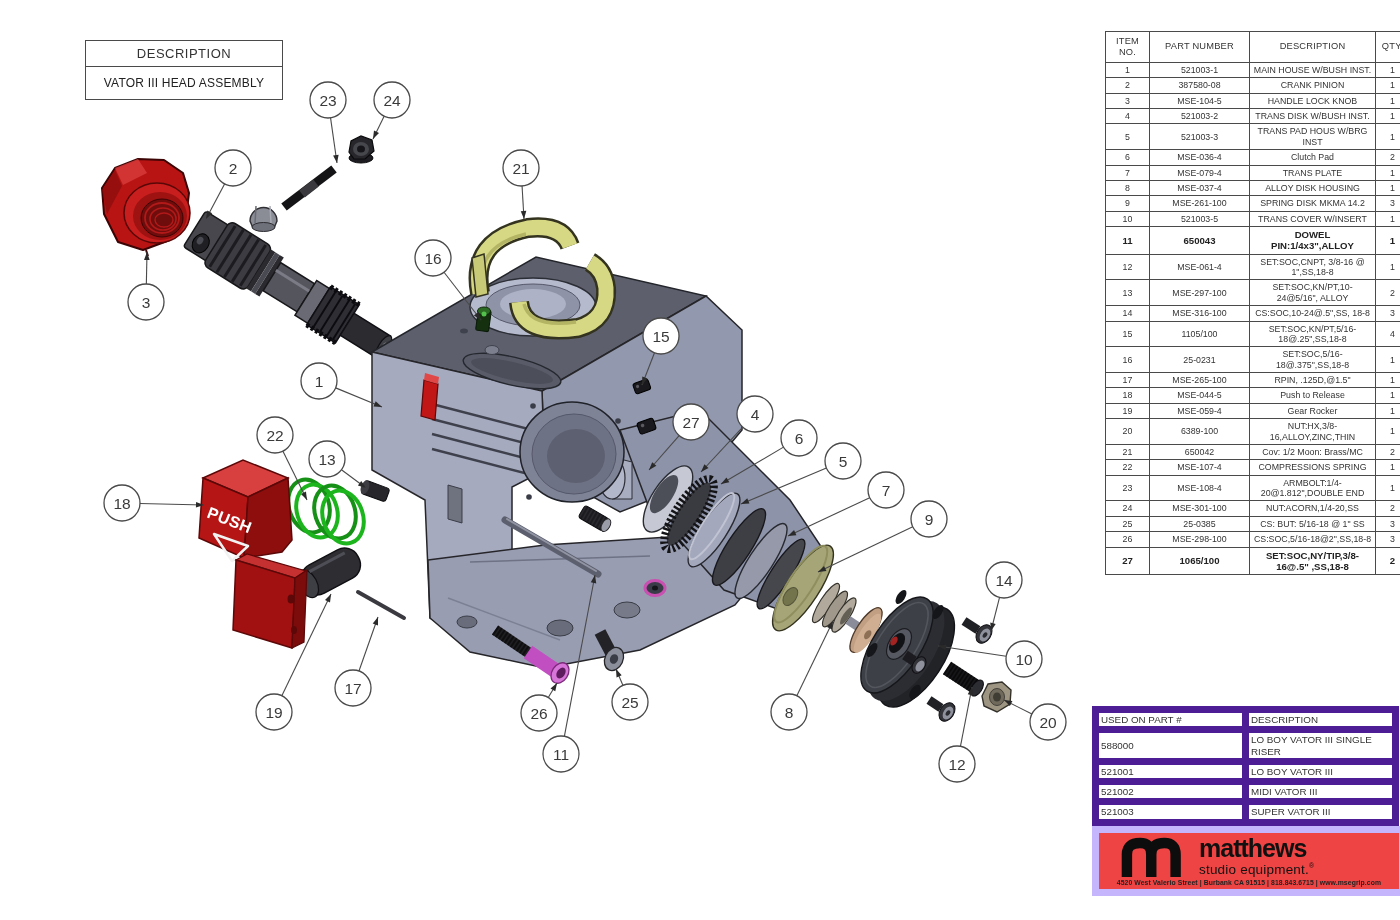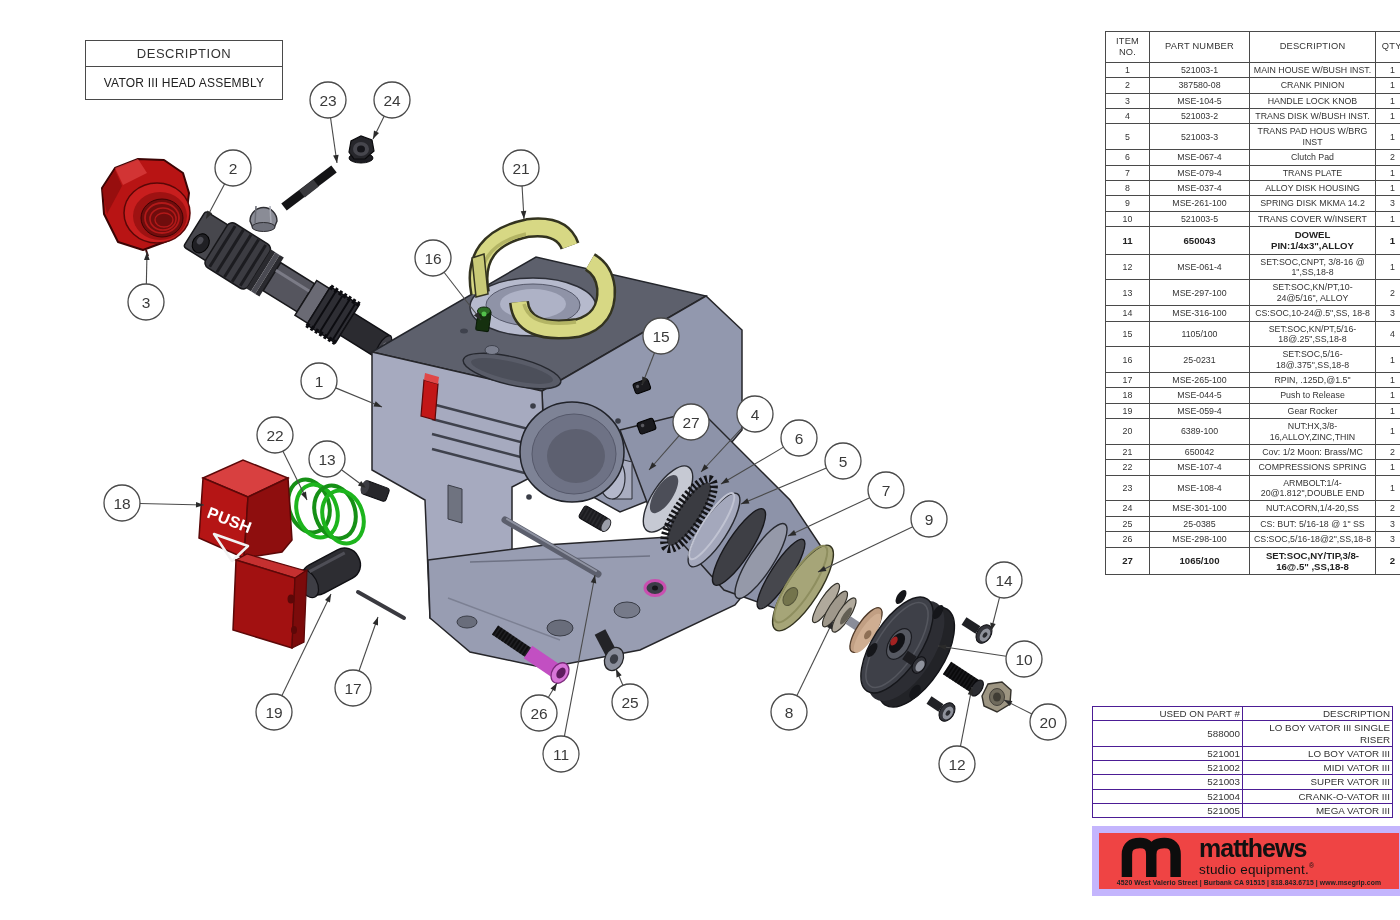--- a/index.html
+++ b/index.html
@@ -16,21 +16,21 @@
   #parts-table{position:absolute;left:1088px;top:31px;width:304px;border-collapse:collapse;table-layout:fixed;margin-left:17px;}
   #parts-table th,#parts-table td{border:1px solid #4a4a4a;color:#333;text-align:center;vertical-align:middle;
     padding:2px 2px;font-size:8.8px;line-height:1.18;word-wrap:break-word;}
   #parts-table th{font-size:9.3px;font-weight:normal;letter-spacing:.2px;padding:4px 1px;}
   #parts-table col.c-item{width:44px}#parts-table col.c-part{width:100px}
   #parts-table col.c-desc{width:126px}#parts-table col.c-qty{width:34px}
   #parts-table tr.bold td{font-weight:bold;font-size:9.6px;color:#222;}
 
   
   #used-table{position:absolute;left:1092px;top:706px;width:300px;border-collapse:collapse;table-layout:fixed;}
-  #used-table th,#used-table td{border:1px solid #4c1d95;color:#333;text-align:right;
+  #used-table th,#used-table td{border:7px solid #4c1d95;color:#333;text-align:left;
     padding:1px 2px;font-size:9.8px;line-height:1.15;font-weight:normal;}
   #used-table col{width:150px}
 
   
   #logo-block{position:absolute;left:1092px;top:826px;width:300px;height:56px;border:7px solid #c4b5fd;
     background:#ef4444;}
   #logo-inner{position:absolute;left:8px;top:4px;width:284px;height:40px;}
   #logo-m{position:absolute;left:10px;top:0px;}
   #brand-line{position:absolute;left:92px;top:0px;}
   #brand-name{font-size:25px;font-weight:bold;color:#111;letter-spacing:-1px;line-height:22px;}
@@ -539,21 +539,21 @@
           <td>1</td>
         </tr>
         <tr>
           <td>5</td>
           <td>521003-3</td>
           <td>TRANS PAD HOUS W/BRG INST</td>
           <td>1</td>
         </tr>
         <tr>
           <td>6</td>
-          <td>MSE-067-4</td>
+          <td>MSE-036-4</td>
           <td>Clutch Pad</td>
           <td>2</td>
         </tr>
         <tr>
           <td>7</td>
           <td>MSE-079-4</td>
           <td>TRANS PLATE</td>
           <td>1</td>
         </tr>
         <tr>

